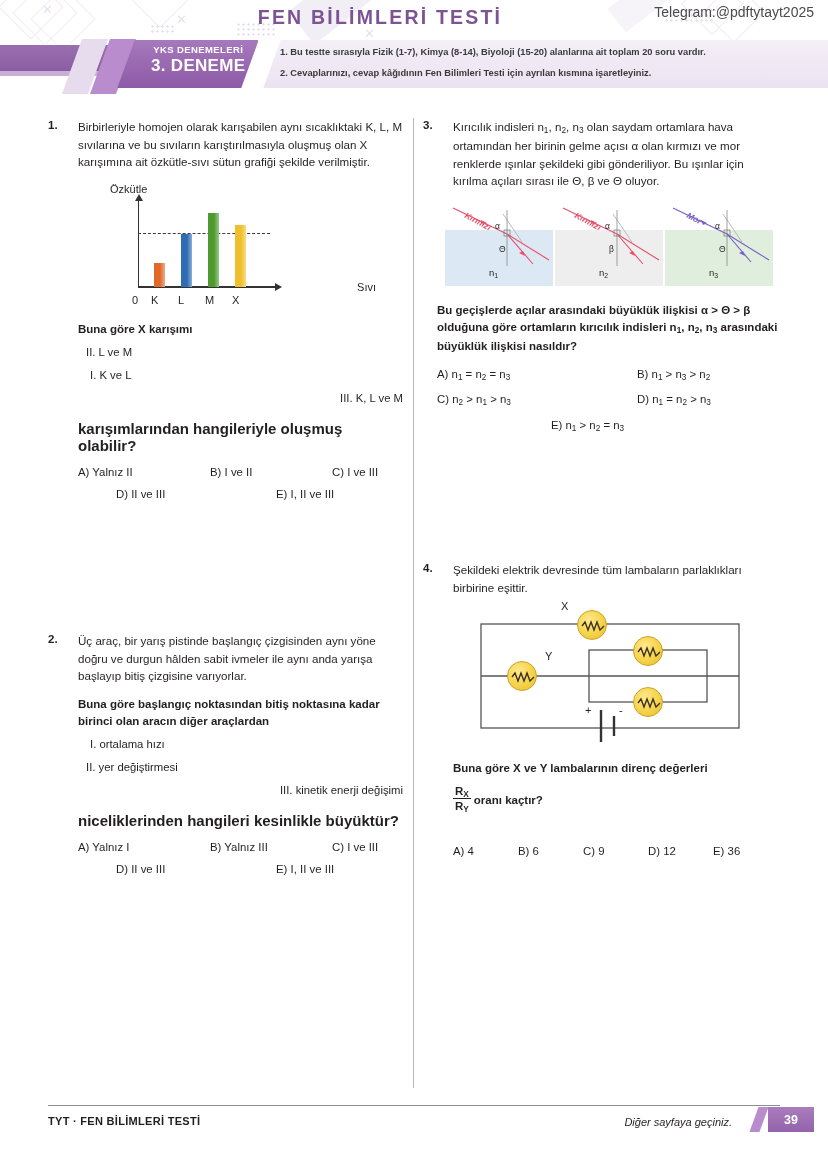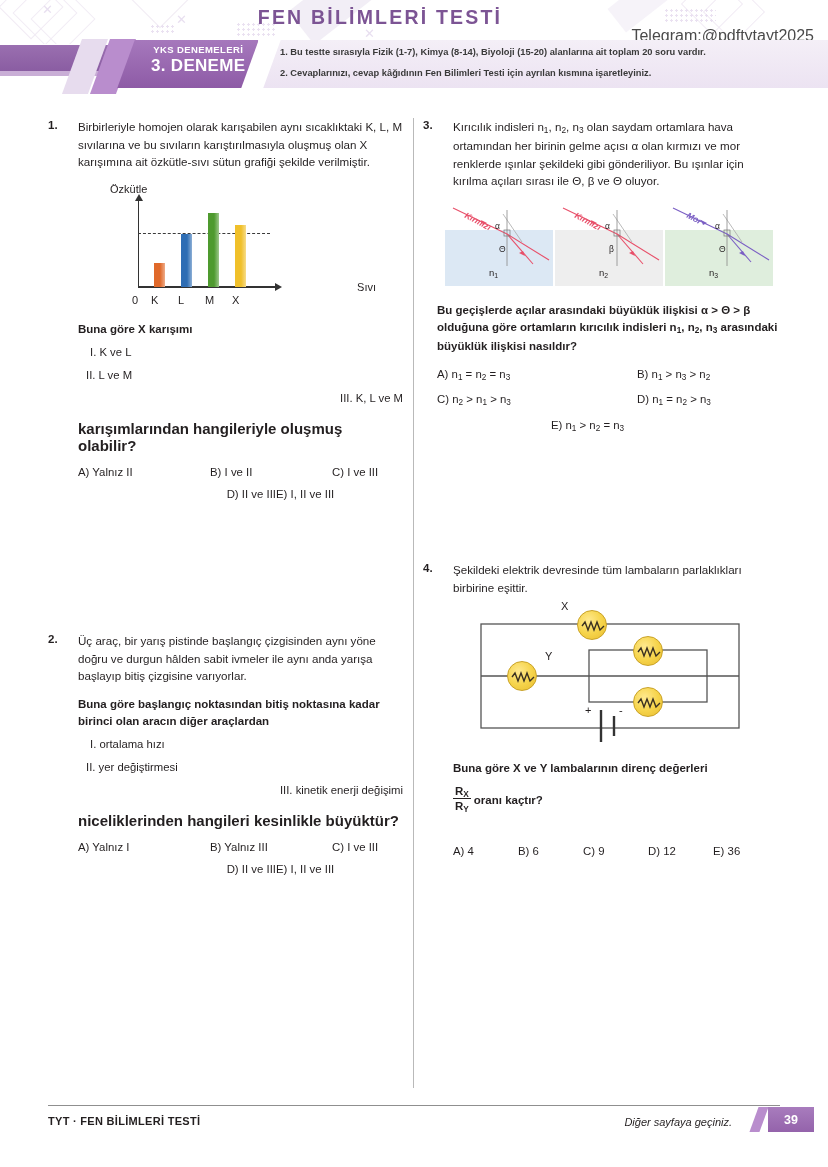--- a/index.html
+++ b/index.html
@@ -33,22 +33,22 @@
     opacity:.85;
   }
   .xmark { position:absolute; color:#e8dff0; font-size:13px; }
 
   .hdr-title {
     position:absolute; left:0; top:6px; width:760px;
     text-align:center; font-size:19.5px; font-weight:bold;
     letter-spacing:2.2px; color:#7c5494;
   }
   .hdr-telegram {
-    position:absolute; right:14px; top:27px;
-    font-size:16px; color:#4a4a4a;
+    position:absolute; right:14px; top:4px;
+    font-size:14px; color:#4a4a4a;
   }
 
   .bar-row { position:absolute; left:0; top:42px; width:828px; height:45px; }
   .bar-left-dark {
     position:absolute; left:0; top:3px; width:160px; height:26px;
     background:linear-gradient(180deg,#9a6fb0,#8a5da2);
   }
   .bar-left-thin {
     position:absolute; left:0; top:29px; width:160px; height:5px;
     background:#c9aed6;
@@ -103,21 +103,21 @@
   .stmt-i { margin-left:12px; }
   .stmt-ii { margin-left:8px; }
   .stmt-iii { margin-left:0px;text-align:right; }
   .lead { font-size:11.5px; font-weight:bold; line-height:1.5; margin-top:11px; }
   .prompt { font-size:15px; font-weight:bold; margin-top:13px; }
 
   .opts { margin-top:12px; font-size:11.4px; }
   .opt-row { display:flex; margin-top:10px; }
   .opt-row.r1 > div:nth-child(1) { width:132px; }
   .opt-row.r1 > div:nth-child(2) { width:122px; }
-  .opt-row.r2 { padding-left:38px;text-align:right; }
+  .opt-row.r2 { padding-left:38px; }
   .opt-row.r2 > div:nth-child(1) { width:160px; }
 
   .opts-q3 { margin-top:13px; font-size:11.4px; }
   .opts-q3 .pair { display:flex; margin-top:11px; }
   .opts-q3 .pair > div:first-child { width:200px; }
   .opts-q3 .center { text-align:center; margin-top:11px; padding-right:40px; }
 
   .opts-q4 { display:flex; margin-top:30px; font-size:11.4px; }
   .opts-q4 > div { width:68px; }
 
@@ -259,22 +259,22 @@
           <div class="barlabel" style="left: 62px;">L</div>
           <div class="bar" style="left: 92px; height: 73.96px; background: linear-gradient(90deg, rgb(78, 154, 46) 0%, rgb(78, 154, 46) 55%, rgba(255, 255, 255, 0.45) 100%), rgb(78, 154, 46);"></div>
           <div class="barlabel" style="left: 89px;">M</div>
           <div class="bar" style="left: 119px; height: 61.92px; background: linear-gradient(90deg, rgb(240, 192, 42) 0%, rgb(240, 192, 42) 55%, rgba(255, 255, 255, 0.45) 100%), rgb(240, 192, 42);"></div>
           <div class="barlabel" style="left: 116px;">X</div>
         </div>
     </div>
 
     <div class="blk">
       <div class="lead">Buna göre X karışımı</div>
+      <div class="stmt stmt-ii">II. L ve M</div>
       <div class="stmt stmt-i">I. K ve L</div>
-      <div class="stmt stmt-ii">II. L ve M</div>
       <div class="stmt stmt-iii">III. K, L ve M</div>
       <div class="prompt">karışımlarından hangileriyle oluşmuş olabilir?</div>
       <div class="opts">
         <div class="opt-row r1">
           <div>A) Yalnız II</div>
           <div>B) I ve II</div>
           <div>C) I ve III</div>
         </div>
         <div class="opt-row r2">
           <div>D) II ve III</div>

